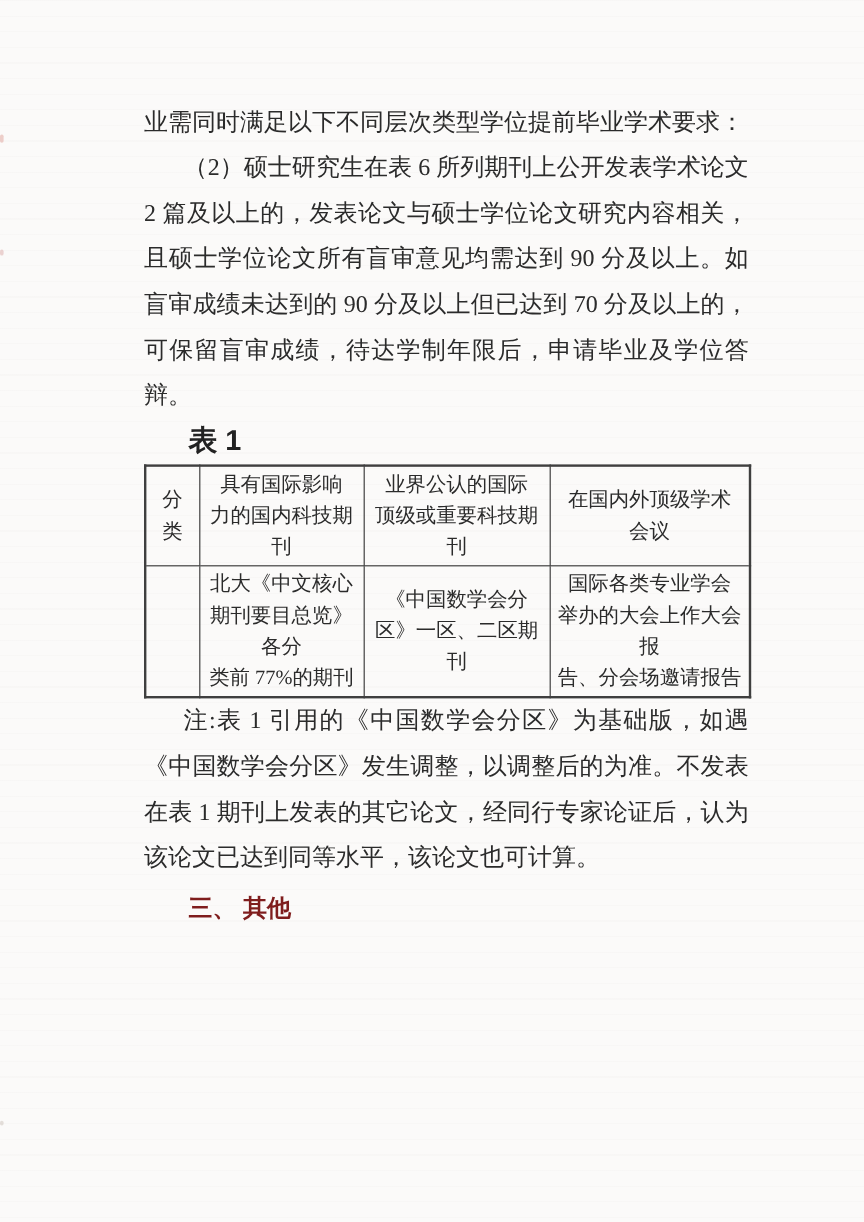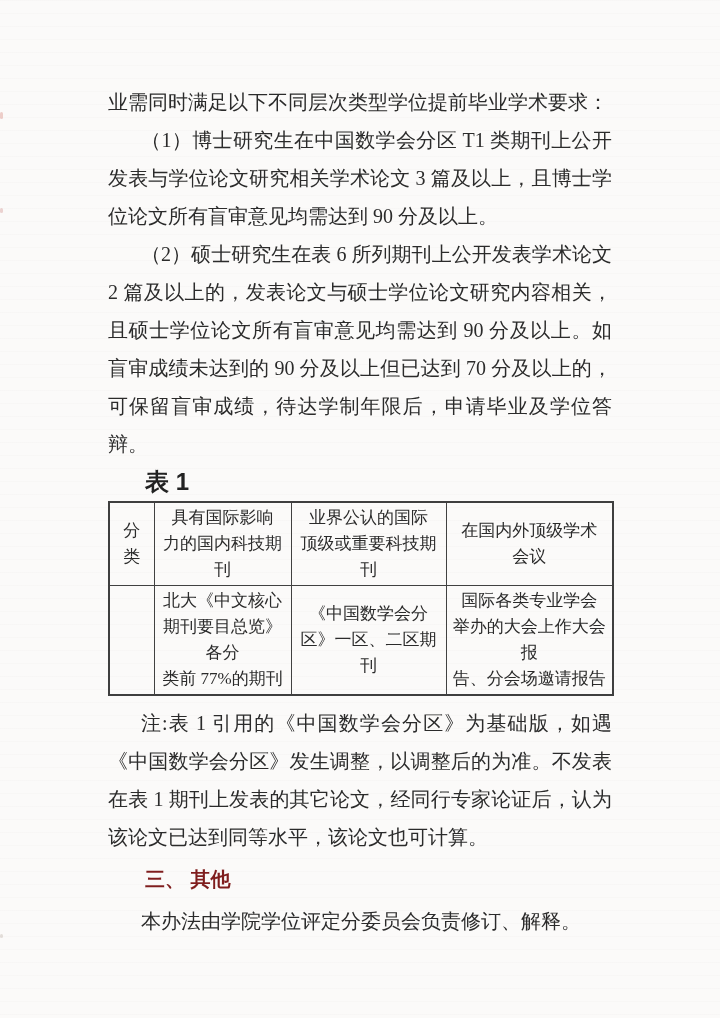--- a/index.html
+++ b/index.html
@@ -31,21 +31,21 @@
     width: 3px;
     border-radius: 2px;
     opacity: 0.55;
   }
   .speck-1 { top: 112px; height: 7px; background: #e2a9a2; }
   .speck-2 { top: 208px; height: 5px; background: #dfb0ae; }
   .speck-3 { top: 934px; height: 4px; background: #cfc6c0; }
 
   .content {
     position: absolute;
-    left: 108px;
+    left: 120px;
     top: 83px;
     width: 504px;
     color: #2b2b2b;
   }
   .para {
     margin: 0;
     font-size: 20px;
     line-height: 38px;
     text-align: justify;
     color: #2b2b2b;
@@ -81,21 +81,20 @@
     overflow: hidden;
   }
   tr.header-row { height: 66px; }
   tr.body-row   { height: 105px; }
   .col-category { width: 45px; }
   .col-domestic { width: 137px; }
   .col-intl     { width: 155px; }
   .col-conf     { width: 167px; }
 
   .note-para {
-    margin-top: 8px;
     font-family: Liberation Serif, serif;
   }
   .section-heading {
     margin: 4px;
     font-family: "Liberation Sans", "DejaVu Sans", sans-serif;
     font-weight: bold;
     font-size: 20px;
     line-height: 38px;
     text-indent: 33px;
     color: #7f1d1d;
@@ -106,21 +105,20 @@
 
 <div class="scan-texture"></div>
 <div class="scan-speck speck-1"></div>
 <div class="scan-speck speck-2"></div>
 <div class="scan-speck speck-3"></div>
 
 <div class="content">
 
   <p class="para">业需同时满足以下不同层次类型学位提前毕业学术要求：</p>
 
-  <p class="para indent">（1）博士研究生在中国数学会分区 T1 类期刊上公开发表与学位论文研究相关学术论文 3 篇及以上，且博士学位论文所有盲审意见均需达到 90 分及以上。</p>
 
   <p class="para indent">（2）硕士研究生在表 6 所列期刊上公开发表学术论文 2 篇及以上的，发表论文与硕士学位论文研究内容相关，且硕士学位论文所有盲审意见均需达到 90 分及以上。如盲审成绩未达到的 90 分及以上但已达到 70 分及以上的，可保留盲审成绩，待达学制年限后，申请毕业及学位答辩。</p>
 
   <div class="table-label">表 1</div>
 
   <table class="criteria">
     <colgroup>
       <col class="col-category">
       <col class="col-domestic">
       <col class="col-intl">
@@ -147,15 +145,14 @@
 举办的大会上作大会报
 告、分会场邀请报告</td>
       </tr>
     </tbody>
   </table>
 
   <p class="para indent note-para">注:表 1 引用的《中国数学会分区》为基础版，如遇《中国数学会分区》发生调整，以调整后的为准。不发表在表 1 期刊上发表的其它论文，经同行专家论证后，认为该论文已达到同等水平，该论文也可计算。</p>
 
   <h3 class="section-heading">三、 其他</h3>
 
-  <p class="para indent">本办法由学院学位评定分委员会负责修订、解释。</p>
 
 </div>
 
 </body></html>

